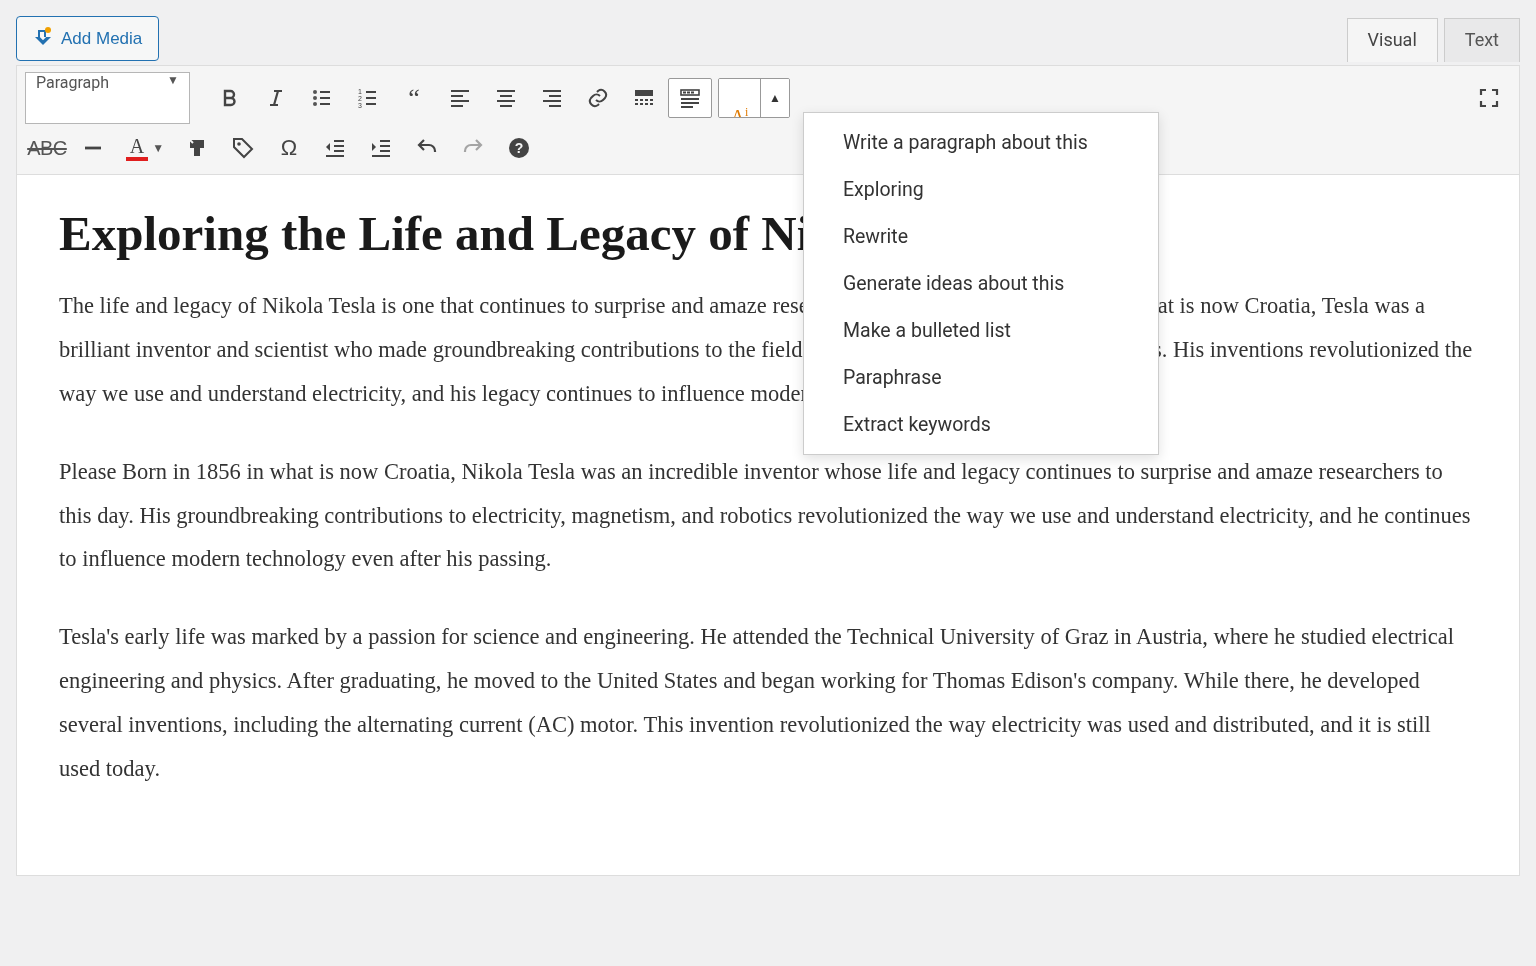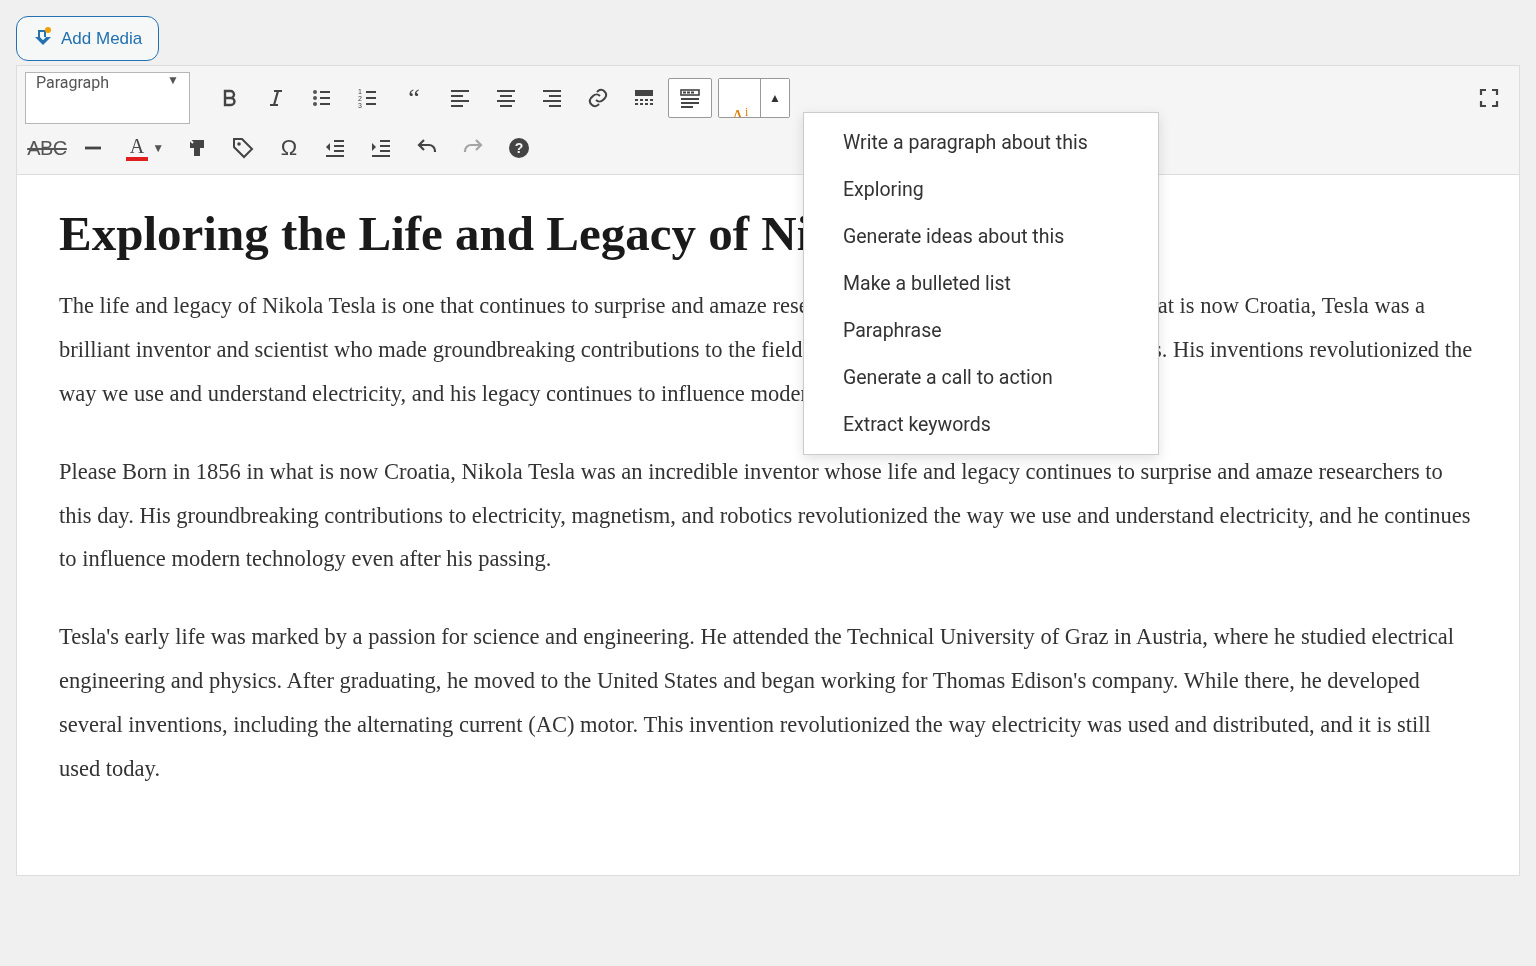--- a/index.html
+++ b/index.html
@@ -19,21 +19,21 @@
     justify-content: space-between;
     align-items: flex-end;
     margin-bottom: 4px;
   }
   .add-media-btn {
     display: inline-flex;
     align-items: center;
     gap: 8px;
     background: #f6f7f7;
     border: 1px solid #2271b1;
-    border-radius: 12px;
+    border-radius: 4px;
     padding: 9px 16px;
     color: #2271b1;
     font-size: 17px;
     font-weight: 500;
     cursor: pointer;
   }
   .add-media-btn .dashicon {
     width: 20px; height: 20px;
   }
   .tabs {
@@ -206,20 +206,24 @@
     <button class="add-media-btn">
       <span>
         <svg class="dashicon" viewBox="0 0 20 20">
             <path fill="#2271b1" d="M13 11V4H5v7H2l8 8 8-8h-5zM7 6h4v5h2.17L10 14.17 6.83 11H7V6z"></path>
             <circle cx="15" cy="4" r="3" fill="#f0a000"></circle>
           </svg>
       </span>
       <span>Add Media</span>
     </button>
 
+    <div class="tabs">
+      <div class="tab active">Visual</div>
+      <div class="tab">Text</div>
+    </div>
   </div>
 
   <div class="editor">
     <div class="toolbar">
 
       <div class="toolbar-row spread">
         <div class="left-group">
           <div class="format-select">
             <span>Paragraph</span>
             <span class="chev">▼</span>
@@ -402,24 +406,24 @@
                 <circle cx="12" cy="12" r="10" fill="#444"></circle>
                 <text x="12" y="17" text-anchor="middle" font-size="14" fill="#f5f5f5" font-weight="700">?</text>
               </svg>
             </span>
           </button>
       </div>
 
       <div class="dropdown">
         <div class="dropdown-item">Write a paragraph about this</div>
         <div class="dropdown-item">Exploring</div>
+        <div class="dropdown-item">Rewrite</div>
         <div class="dropdown-item">Generate ideas about this</div>
         <div class="dropdown-item">Make a bulleted list</div>
         <div class="dropdown-item">Paraphrase</div>
-        <div class="dropdown-item">Generate a call to action</div>
         <div class="dropdown-item">Extract keywords</div>
       </div>
     </div>
 
     <div class="content">
       <h1>Exploring the Life and Legacy of Nikola Tesla</h1>
       <p>The life and legacy of Nikola Tesla is one that continues to surprise and amaze researchers to this day. Born in 1856 in what is now Croatia, Tesla was a brilliant inventor and scientist who made groundbreaking contributions to the fields of electricity, magnetism, and robotics. His inventions revolutionized the way we use and understand electricity, and his legacy continues to influence modern technology.</p>
       <p>Please Born in 1856 in what is now Croatia, Nikola Tesla was an incredible inventor whose life and legacy continues to surprise and amaze researchers to this day. His groundbreaking contributions to electricity, magnetism, and robotics revolutionized the way we use and understand electricity, and he continues to influence modern technology even after his passing.</p>
       <p>Tesla's early life was marked by a passion for science and engineering. He attended the Technical University of Graz in Austria, where he studied electrical engineering and physics. After graduating, he moved to the United States and began working for Thomas Edison's company. While there, he developed several inventions, including the alternating current (AC) motor. This invention revolutionized the way electricity was used and distributed, and it is still used today.</p>
     </div>

